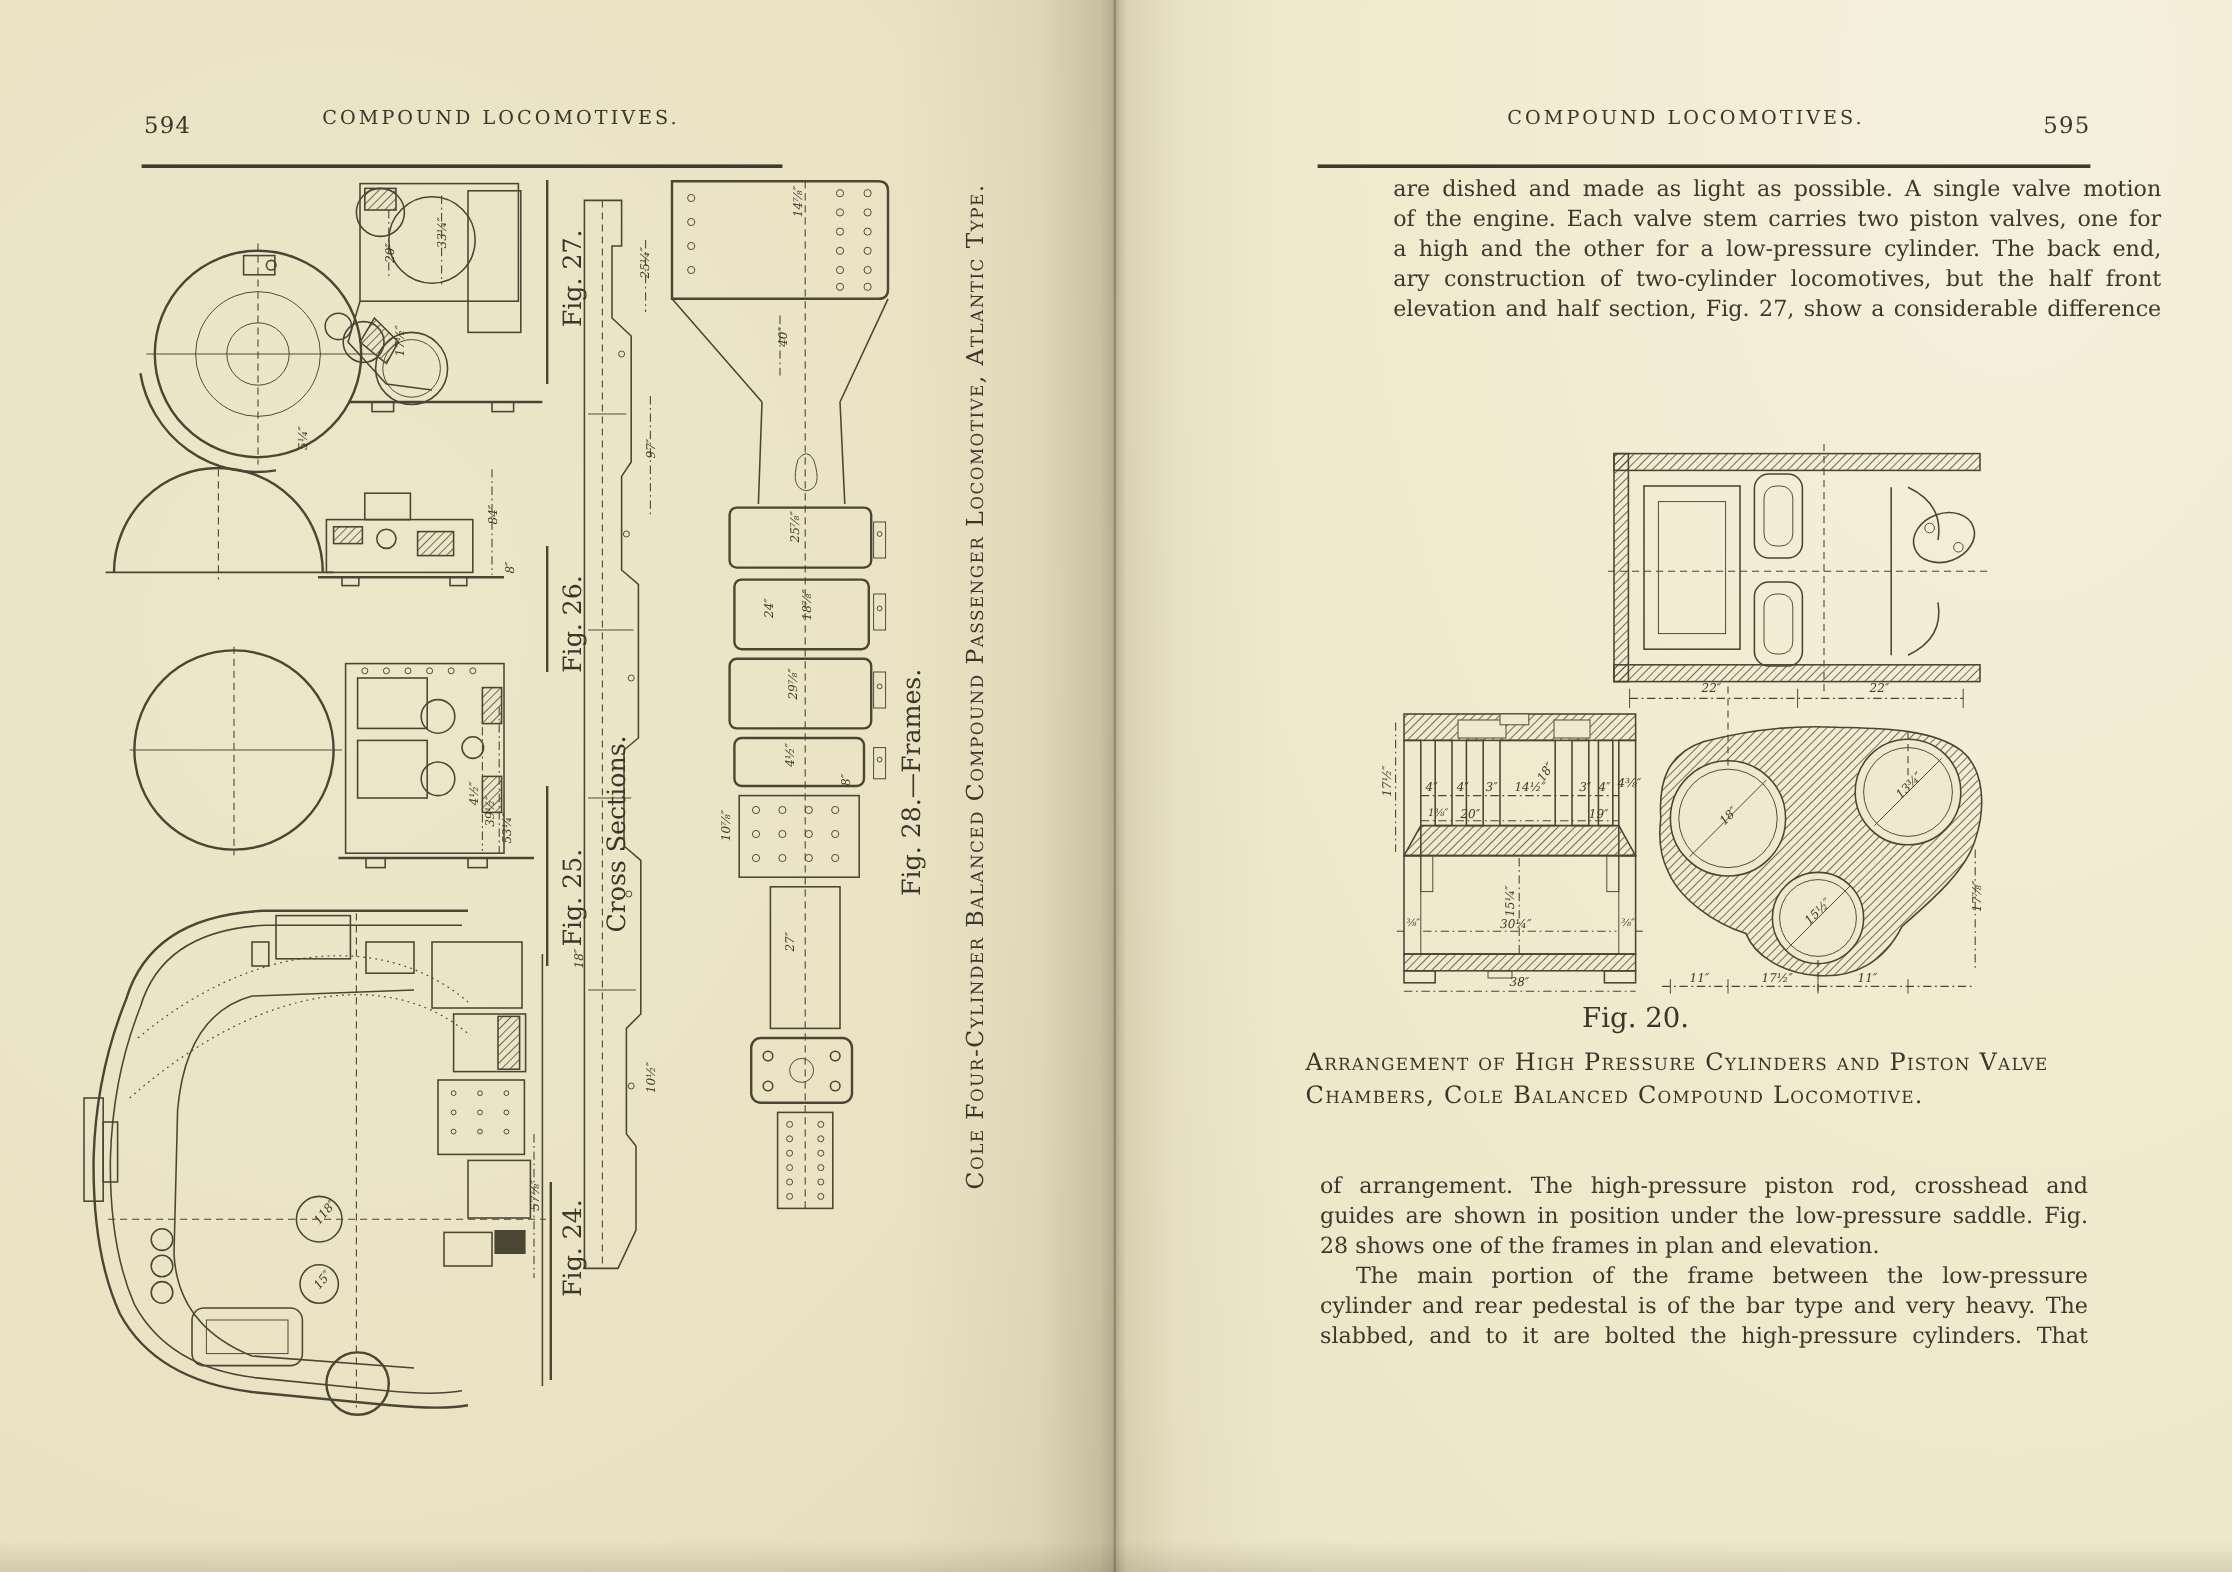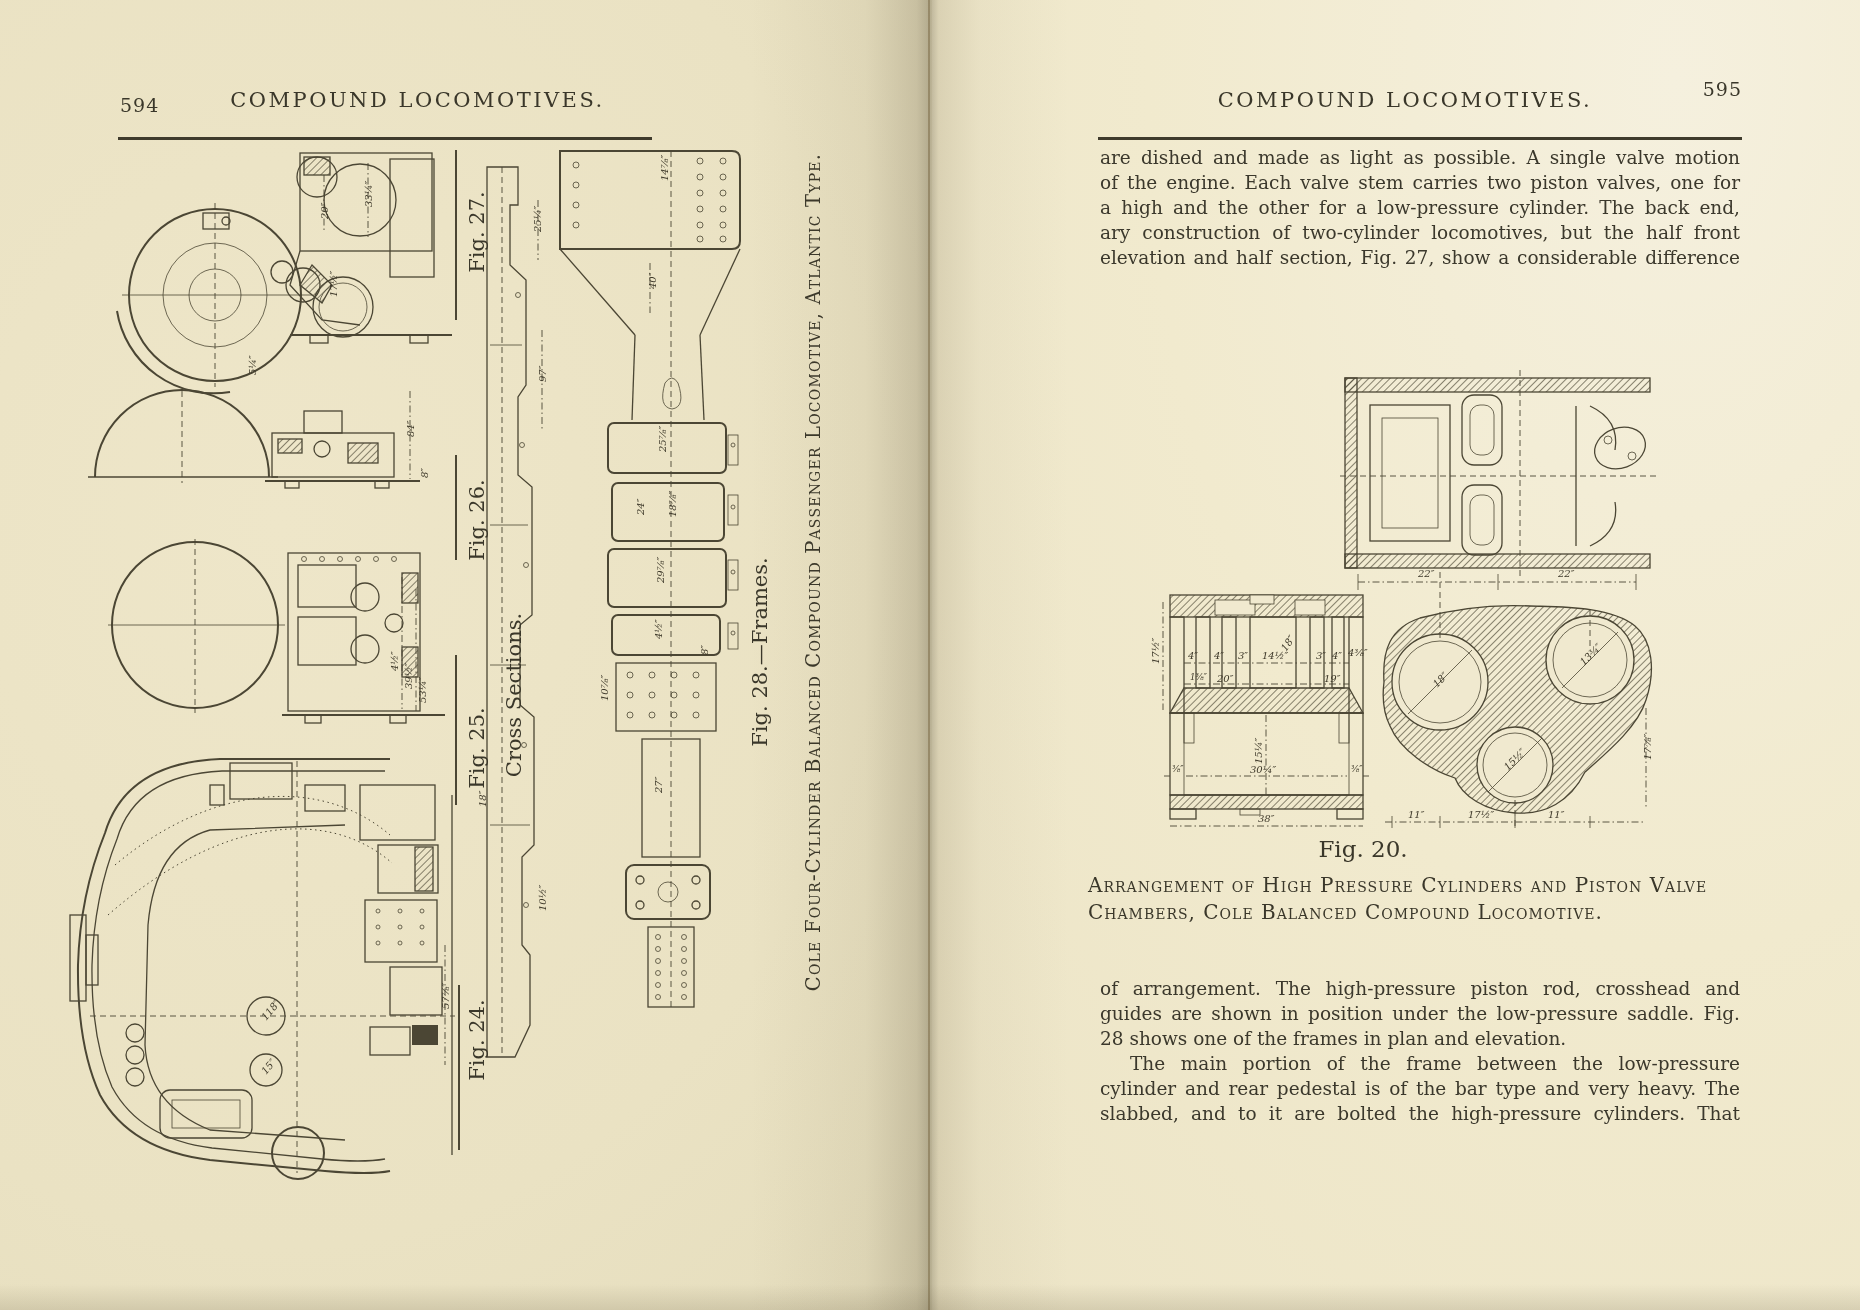--- a/index.html
+++ b/index.html
@@ -14,21 +14,21 @@
   .gutter{position:absolute;left:750px;top:0;width:320px;height:1310px;pointer-events:none;
      background:linear-gradient(90deg, rgba(92,80,48,0) 0%, rgba(92,80,48,.07) 36%,
         rgba(75,64,38,.20) 52%, rgba(58,50,28,.30) 56%, rgba(110,95,60,.16) 59%,
         rgba(110,95,60,.05) 72%, rgba(110,95,60,0) 100%);}
   .foldline{position:absolute;left:928px;top:0;width:2px;height:1310px;
      background:rgba(125,110,72,.55);pointer-events:none;}
   .edge-shade{position:absolute;left:0;bottom:0;width:1860px;height:26px;pointer-events:none;
      background:linear-gradient(0deg, rgba(70,60,35,.14), rgba(70,60,35,0));}
 
   .folio{position:absolute;font-size:19px;letter-spacing:1px;}
-  .running-head{position:absolute;font-size:21px;letter-spacing:2.5px;text-align:center;}
+  .running-head{position:absolute;font-size:16px;letter-spacing:2.5px;text-align:center;}
   .head-rule{position:absolute;height:3px;background:#3f3b2c;}
 
   .textblock{position:absolute;width:640px;}
   .bl{width:640px;font-size:18.5px;line-height:24.9px;white-space:nowrap;
       text-align:justify;text-align-last:justify;color:#3b382c;}
   .bl.end{text-align-last:left;}
   .bl.ind{text-indent:30px;}
 
   .figcap{position:absolute;text-align:center;font-size:23px;}
   .smallcaps-cap{position:absolute;text-align:left;}
@@ -308,24 +308,24 @@
     <div class="vlabel" style="left:477px;top:748px;">Fig. 25.</div>
     <div class="vlabel" style="left:477px;top:1040px;">Fig. 24.</div>
     <div class="vlabel" style="left:514px;top:695px;">Cross Sections.</div>
     <div class="vlabel" style="left:760px;top:652px;">Fig. 28.—Frames.</div>
     <div class="vlabel sc" style="left:813px;top:572px;">Cole Four-Cylinder Balanced Compound Passenger Locomotive, Atlantic Type.</div>
   </section>
 
   <section class="page right"></section>
 
   <div class="running-head" style="left:1085px;top:88px;width:640px;">COMPOUND LOCOMOTIVES.</div>
-  <div class="folio" style="left:1690px;top:78px;width:52px;text-align:right;">595</div>
+  <div class="folio" style="left:1690px;top:94px;width:52px;text-align:right;">595</div>
   <div class="head-rule" style="left:1098px;top:137px;width:644px;"></div>
 
-  <div class="textblock" style="left:1100px;top:146px;">
+  <div class="textblock" style="left:1161px;top:146px;">
     <div class="bl">are dished and made as light as possible. A single valve motion</div>
     <div class="bl">of the engine. Each valve stem carries two piston valves, one for</div>
     <div class="bl">a high and the other for a low-pressure cylinder. The back end,</div>
     <div class="bl">ary construction of two-cylinder locomotives, but the half front</div>
     <div class="bl">elevation and half section, Fig. 27, show a considerable difference</div>
   </div>
 
   <svg style="left:1090px;top:310px;" width="660" height="525" viewBox="0 0 660 525">
     <defs>
       <pattern id="hR" patternUnits="userSpaceOnUse" width="5" height="5" patternTransform="rotate(45)">

